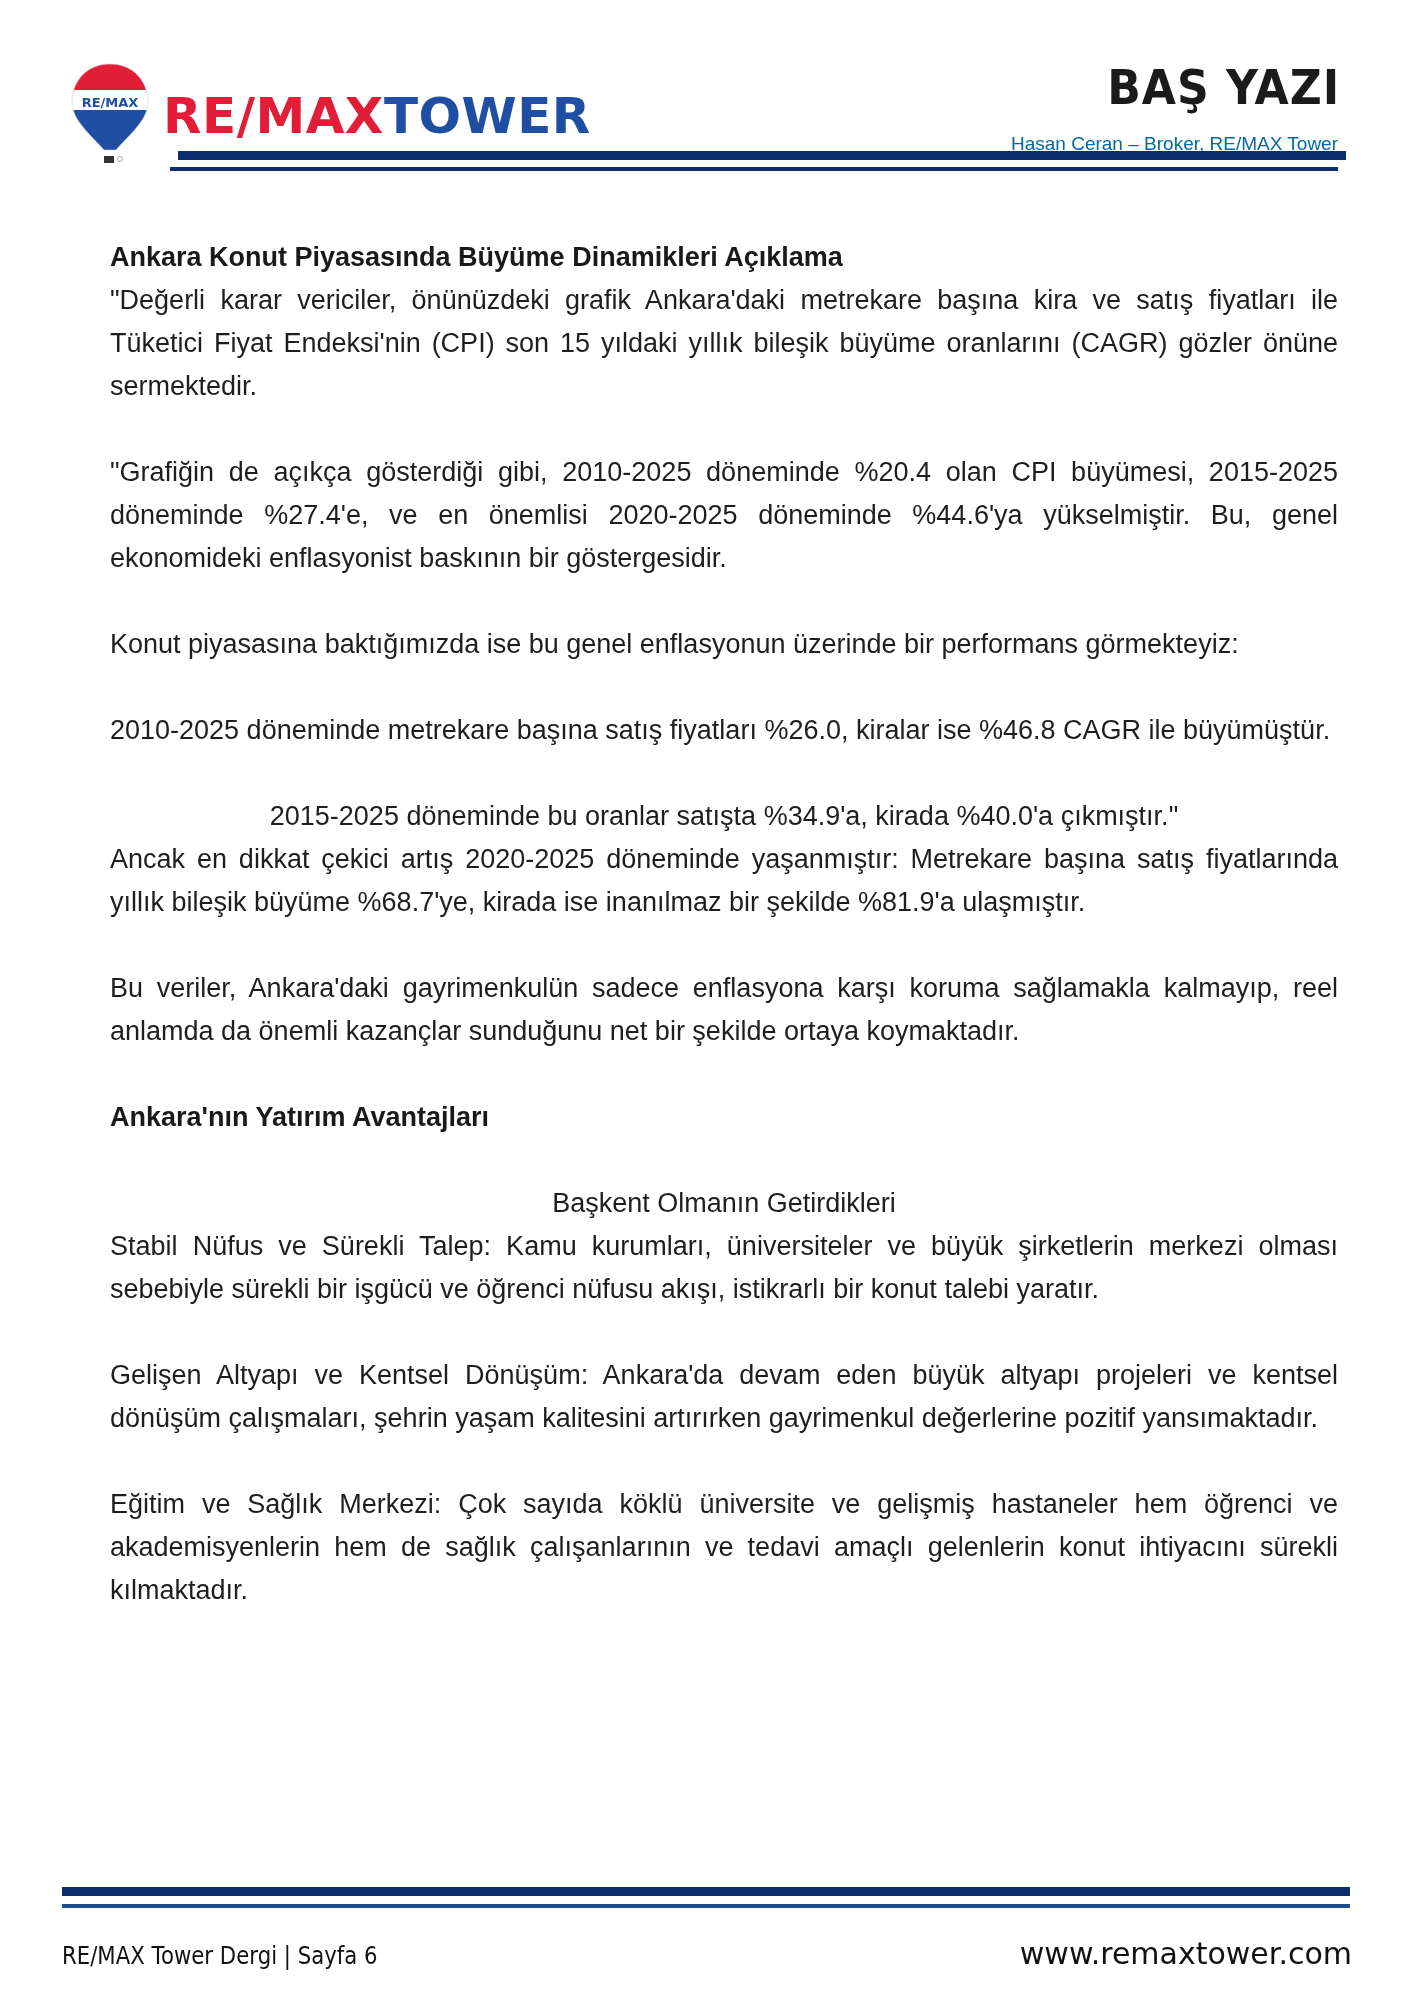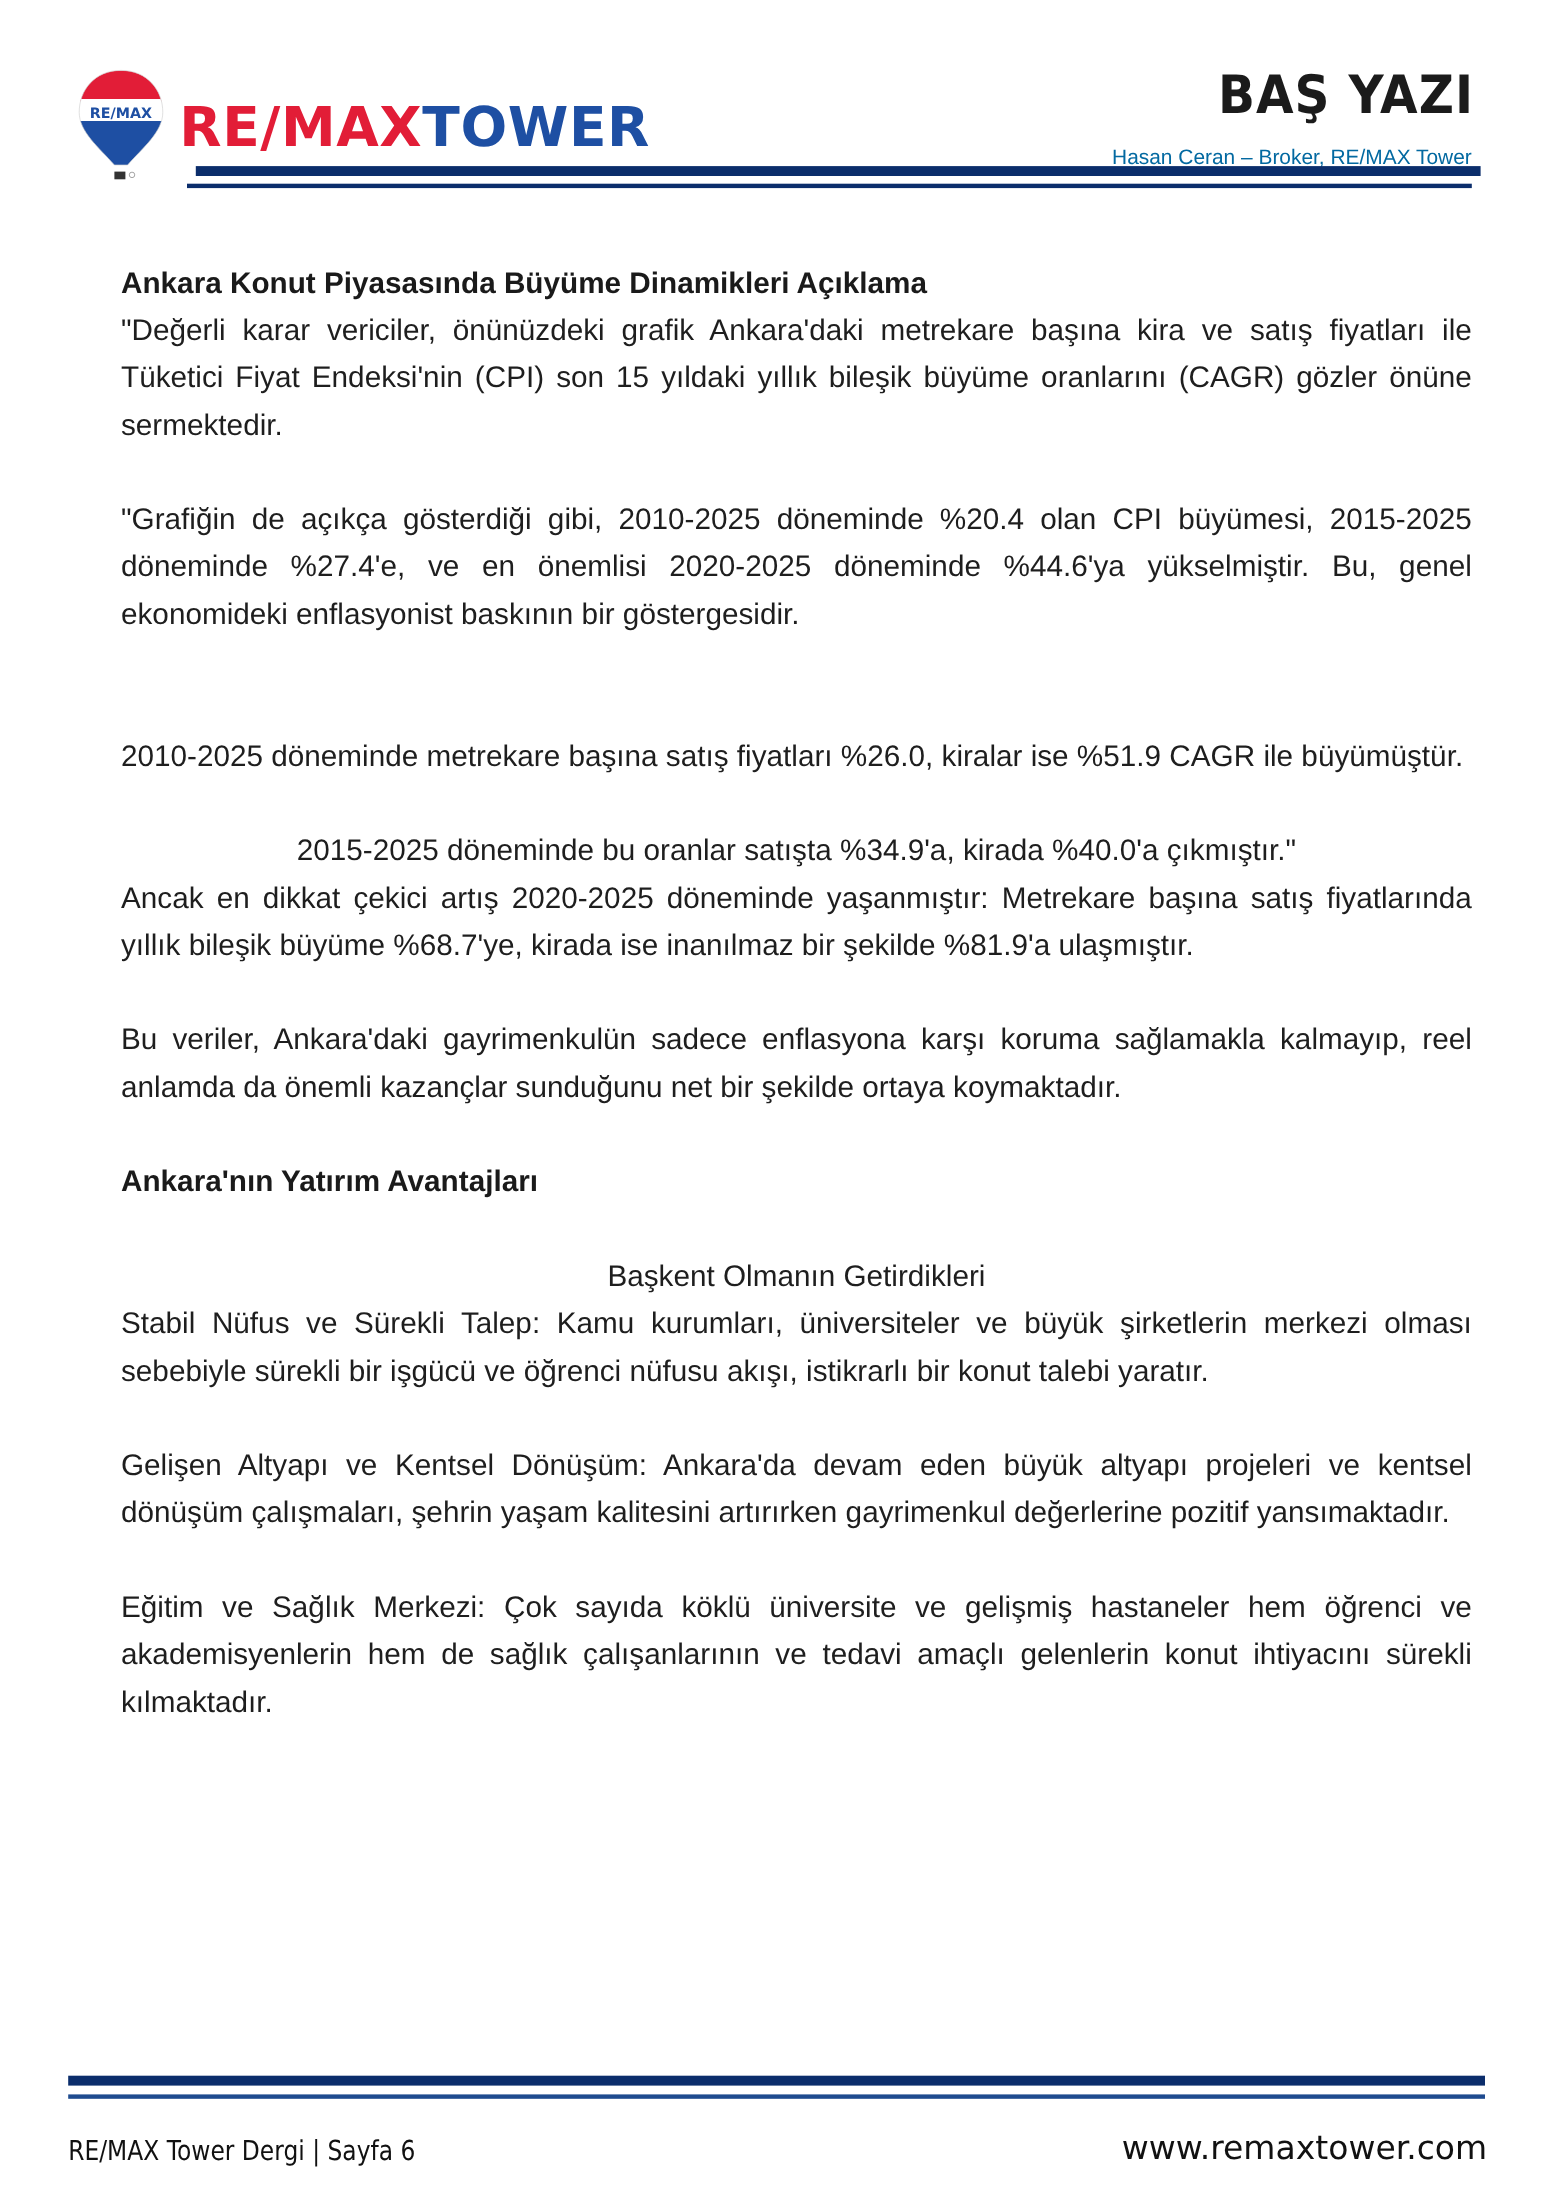--- a/index.html
+++ b/index.html
@@ -65,22 +65,23 @@
 
 <div class="hdr-line-thick"></div>
 <div class="hdr-line-thin"></div>
 
 <div class="content">
   <h2>Ankara Konut Piyasasında Büyüme Dinamikleri Açıklama</h2>
   <p>"Değerli karar vericiler, önünüzdeki grafik Ankara'daki metrekare başına kira ve satış fiyatları ile Tüketici Fiyat Endeksi'nin (CPI) son 15 yıldaki yıllık bileşik büyüme oranlarını (CAGR) gözler önüne sermektedir.</p>
   <div class="gap"></div>
   <p>"Grafiğin de açıkça gösterdiği gibi, 2010-2025 döneminde %20.4 olan CPI büyümesi, 2015-2025 döneminde %27.4'e, ve en önemlisi 2020-2025 döneminde %44.6'ya yükselmiştir. Bu, genel ekonomideki enflasyonist baskının bir göstergesidir.</p>
   <div class="gap"></div>
+  <p>Konut piyasasına baktığımızda ise bu genel enflasyonun üzerinde bir performans görmekteyiz:</p>
   <div class="gap"></div>
-  <p>2010-2025 döneminde metrekare başına satış fiyatları %26.0, kiralar ise %51.9 CAGR ile büyümüştür.</p>
+  <p>2010-2025 döneminde metrekare başına satış fiyatları %26.0, kiralar ise %46.8 CAGR ile büyümüştür.</p>
   <div class="gap"></div>
   <p class="last-left">2015-2025 döneminde bu oranlar satışta %34.9'a, kirada %40.0'a çıkmıştır."</p>
   <p>Ancak en dikkat çekici artış 2020-2025 döneminde yaşanmıştır: Metrekare başına satış fiyatlarında yıllık bileşik büyüme %68.7'ye, kirada ise inanılmaz bir şekilde %81.9'a ulaşmıştır.</p>
   <div class="gap"></div>
   <p>Bu veriler, Ankara'daki gayrimenkulün sadece enflasyona karşı koruma sağlamakla kalmayıp, reel anlamda da önemli kazançlar sunduğunu net bir şekilde ortaya koymaktadır.</p>
   <div class="gap"></div>
   <h2>Ankara'nın Yatırım Avantajları</h2>
   <div class="gap"></div>
   <p class="last-left">Başkent Olmanın Getirdikleri</p>
   <p>Stabil Nüfus ve Sürekli Talep: Kamu kurumları, üniversiteler ve büyük şirketlerin merkezi olması sebebiyle sürekli bir işgücü ve öğrenci nüfusu akışı, istikrarlı bir konut talebi yaratır.</p>

